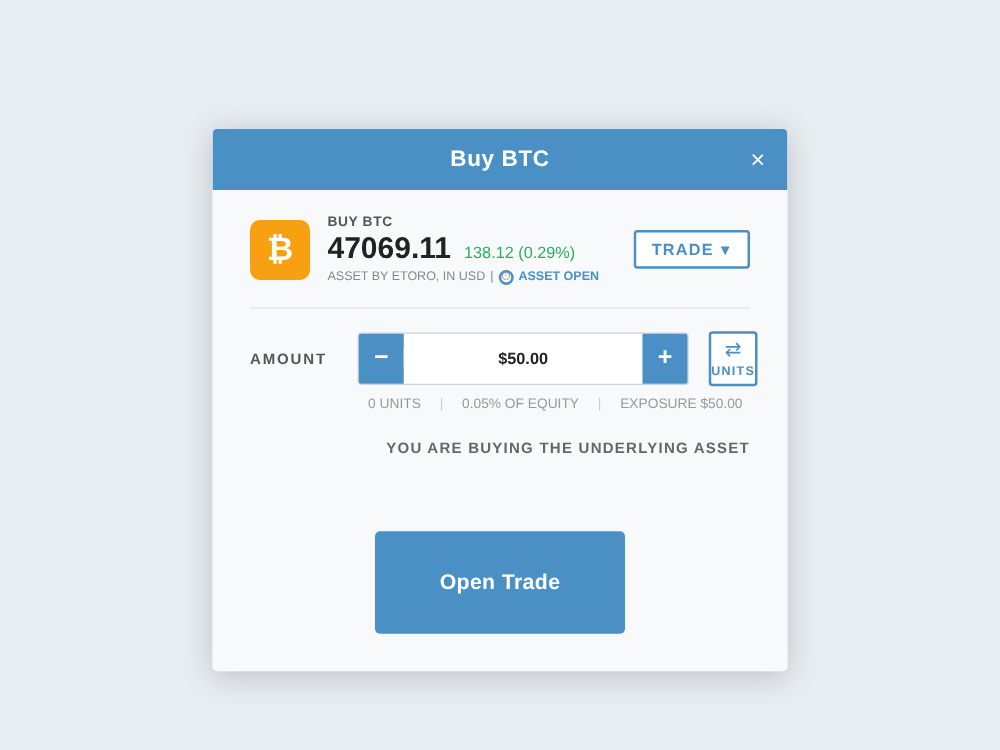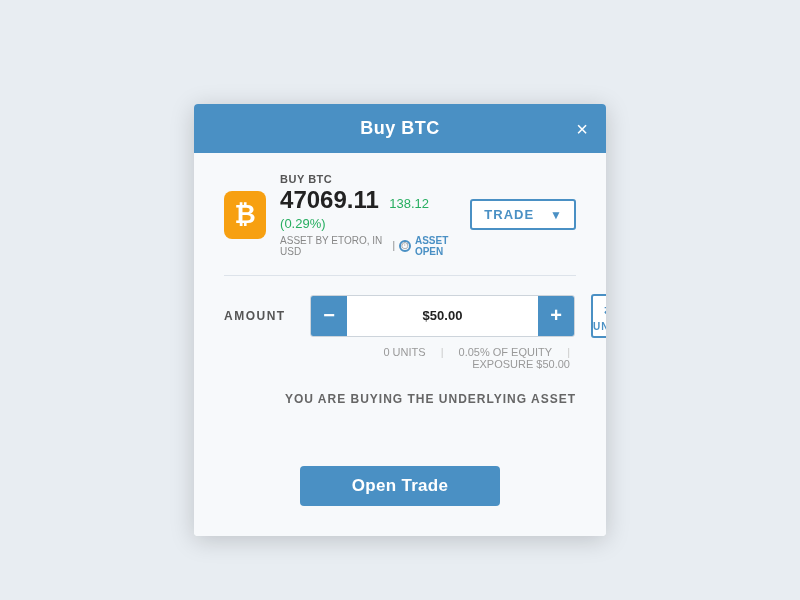--- a/index.html
+++ b/index.html
@@ -6,21 +6,21 @@
     body {
       width: 800px;
       height: 600px;
       background: #e8edf2;
       display: flex;
       align-items: center;
       justify-content: center;
       font-family: Arial, sans-serif;
     }
     .modal {
-      width: 412px;
+      width: 460px;
       background: #fff;
       border-radius: 4px;
       box-shadow: 0 4px 24px rgba(0,0,0,0.18);
       overflow: hidden;
       margin-top: 40px;
     }
     .modal-header {
       background: #4a90c4;
       color: #fff;
       display: flex;
@@ -119,21 +119,21 @@
       align-items: center;
       justify-content: center;
     }
     .trade-dropdown {
       display: flex;
       align-items: flex-end;
       border: 2px solid #4a90c4;
       border-radius: 3px;
       padding: 6px 12px;
       cursor: pointer;
-      gap: 16px;
+      gap: 3px;
       background: #fff;
     }
     .trade-dropdown-label {
       font-size: 13px;
       font-weight: 700;
       color: #4a90c4;
       letter-spacing: 1px;
     }
     .trade-dropdown-arrow {
       color: #4a90c4;
@@ -246,21 +246,21 @@
       margin: 10px 0 60px;
     }
     .open-trade-btn {
       display: block;
       width: 200px;
       margin: 0 auto;
       background: #4a90c4;
       color: #fff;
       border: none;
       border-radius: 4px;
-      padding: 10px 0;
+      padding: 31px 0;
       font-size: 17px;
       font-weight: 600;
       cursor: pointer;
       text-align: center;
       letter-spacing: 0.3px;
     }
   </style>
 </head>
 <body>
 

